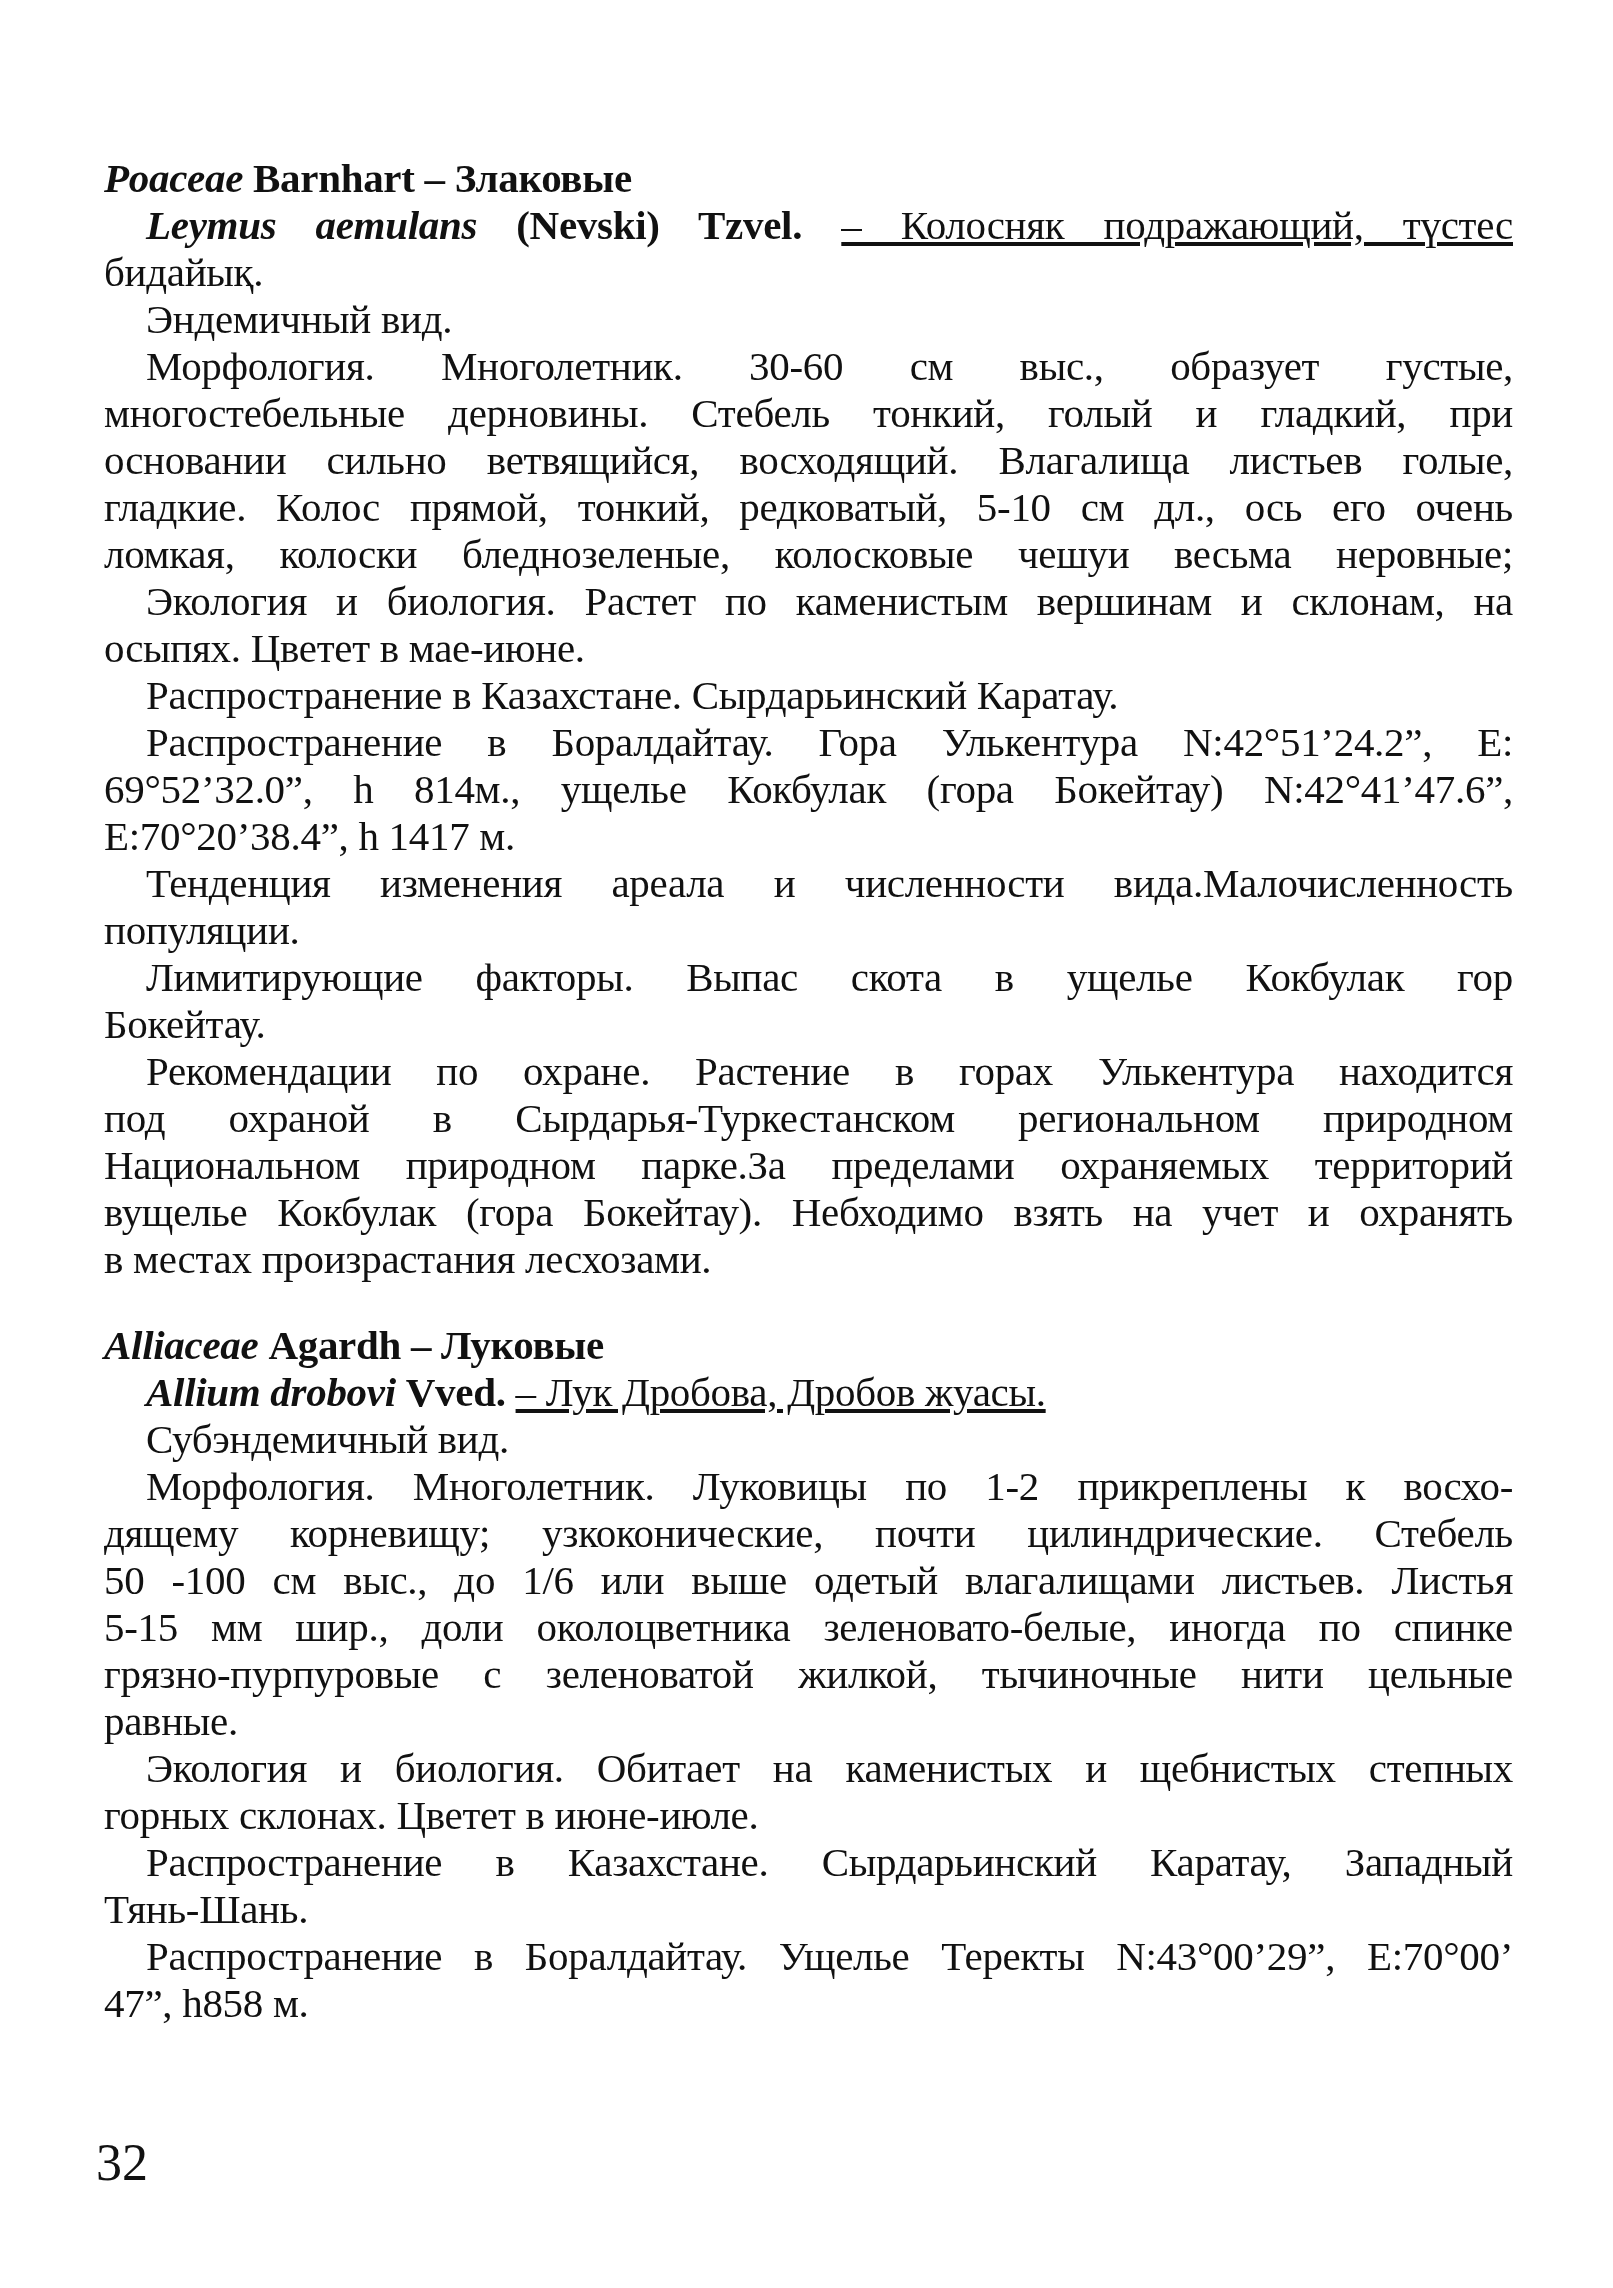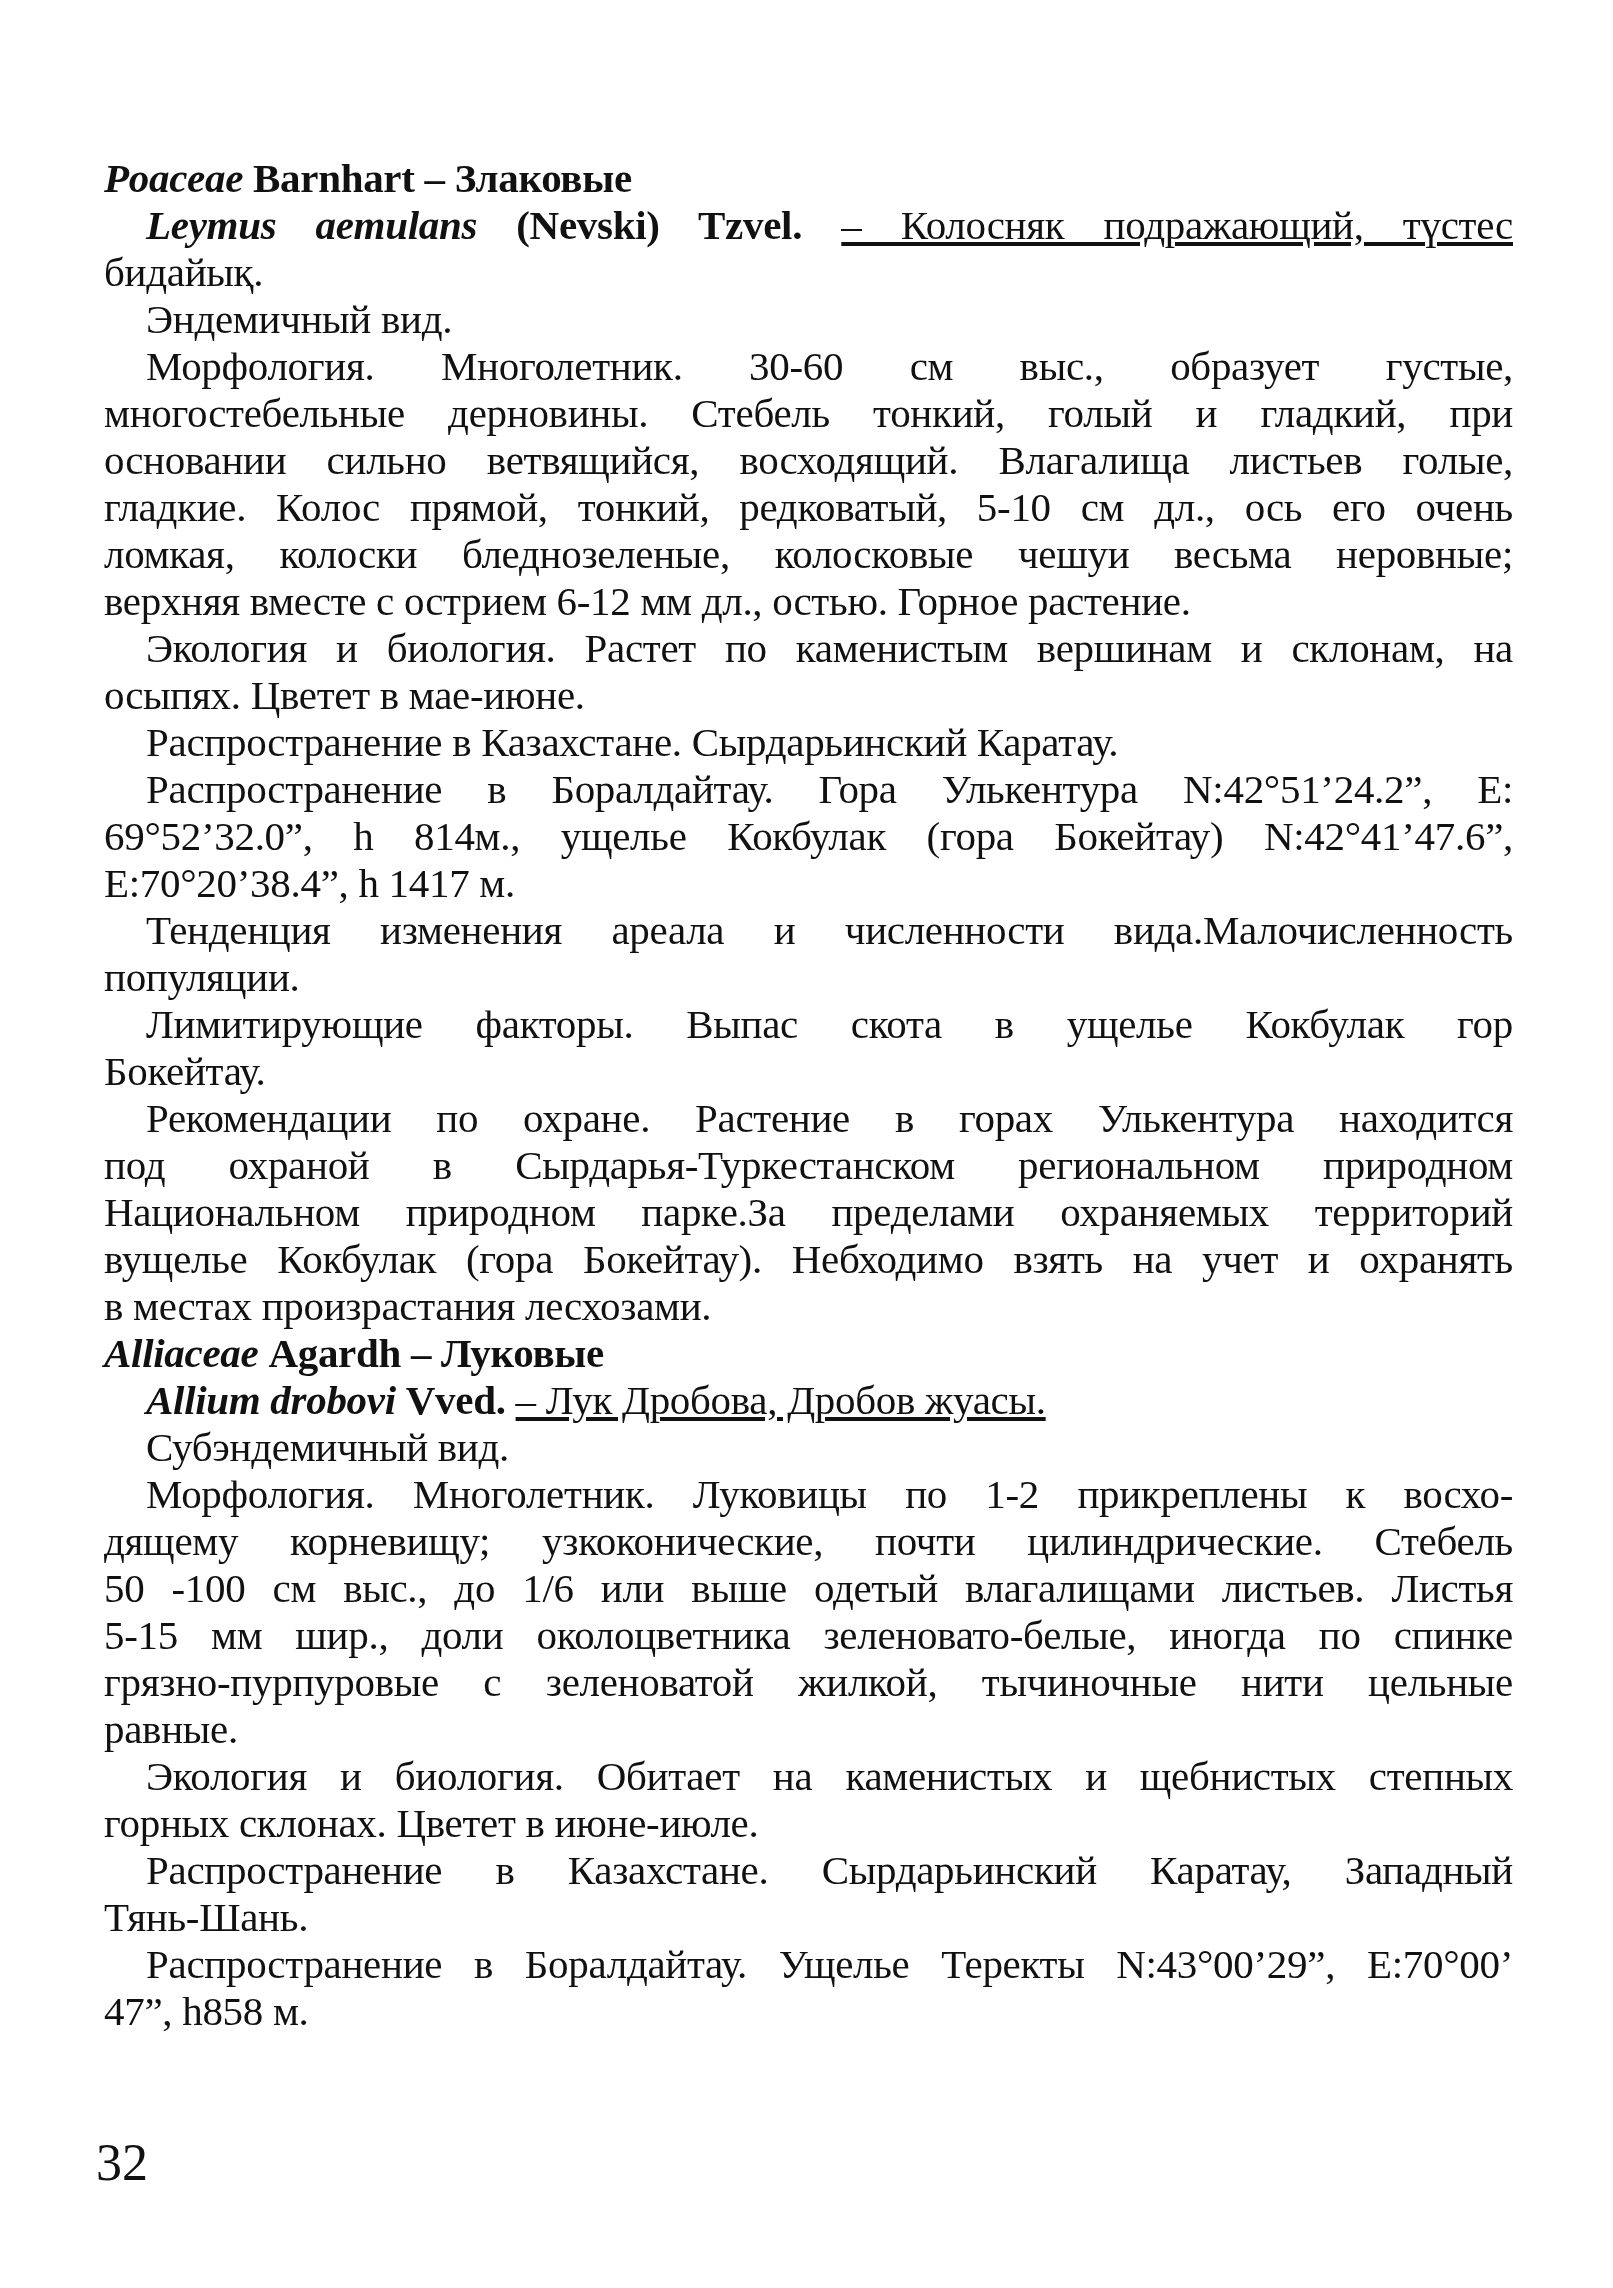--- a/index.html
+++ b/index.html
@@ -34,21 +34,21 @@
   
   .ll { text-align: left; text-align-last: left; }
   
   .first { text-indent: 42px; }
   
   .hline {
     font-weight: bold;
     text-align: left;
     text-align-last: left;
   }
-  .species-section + .species-section { }
+  .species-section + .species-section { margin-top: 39px; }
   .em-regular { font-weight: normal; font-style: normal; text-decoration: underline; }
   .em-bold { font-weight: bold; }
   .em-bolditalic { font-weight: bold; font-style: italic; }
   .page-number {
     position: absolute;
     left: 96px;
     top: 2139px;
     font-size: 52px;
     line-height: 47px;
   }
@@ -61,21 +61,20 @@
       <section class="species-section">
         <div class="line hline"><span class="em-bolditalic">Poaceae </span><span class="em-bold">Barnhart – Злаковые</span></div>
         <div class="line jl first"><span class="em-bolditalic">Leymus aemulans </span><span class="em-bold">(Nevski) Tzvel. </span><span class="em-regular">– Колосняк подражающий, түстес</span></div>
         <div class="line ll">бидайық.</div>
         <div class="line ll first">Эндемичный вид.</div>
         <div class="line jl first">Морфология. Многолетник. 30-60 см выс., образует густые,</div>
         <div class="line jl">многостебельные дерновины. Стебель тонкий, голый и гладкий, при</div>
         <div class="line jl">основании сильно ветвящийся, восходящий. Влагалища листьев голые,</div>
         <div class="line jl">гладкие. Колос прямой, тонкий, редковатый, 5-10 см дл., ось его очень</div>
         <div class="line jl">ломкая, колоски бледнозеленые, колосковые чешуи весьма неровные;</div>
-        <div class="line ll">верхняя вместе с острием 6-12 мм дл., остью. Горное растение.</div>
         <div class="line jl first">Экология и биология. Растет по каменистым вершинам и склонам, на</div>
         <div class="line ll">осыпях. Цветет в мае-июне.</div>
         <div class="line ll first">Распространение в Казахстане. Сырдарьинский Каратау.</div>
         <div class="line jl first">Распространение в Боралдайтау. Гора Улькентура N:42°51’24.2”, E:</div>
         <div class="line jl">69°52’32.0”, h 814м., ущелье Кокбулак (гора Бокейтау) N:42°41’47.6”,</div>
         <div class="line ll">E:70°20’38.4”, h 1417 м.</div>
         <div class="line jl first">Тенденция изменения ареала и численности вида.Малочисленность</div>
         <div class="line ll">популяции.</div>
         <div class="line jl first">Лимитирующие факторы. Выпас скота в ущелье Кокбулак гор</div>
         <div class="line ll">Бокейтау.</div>

